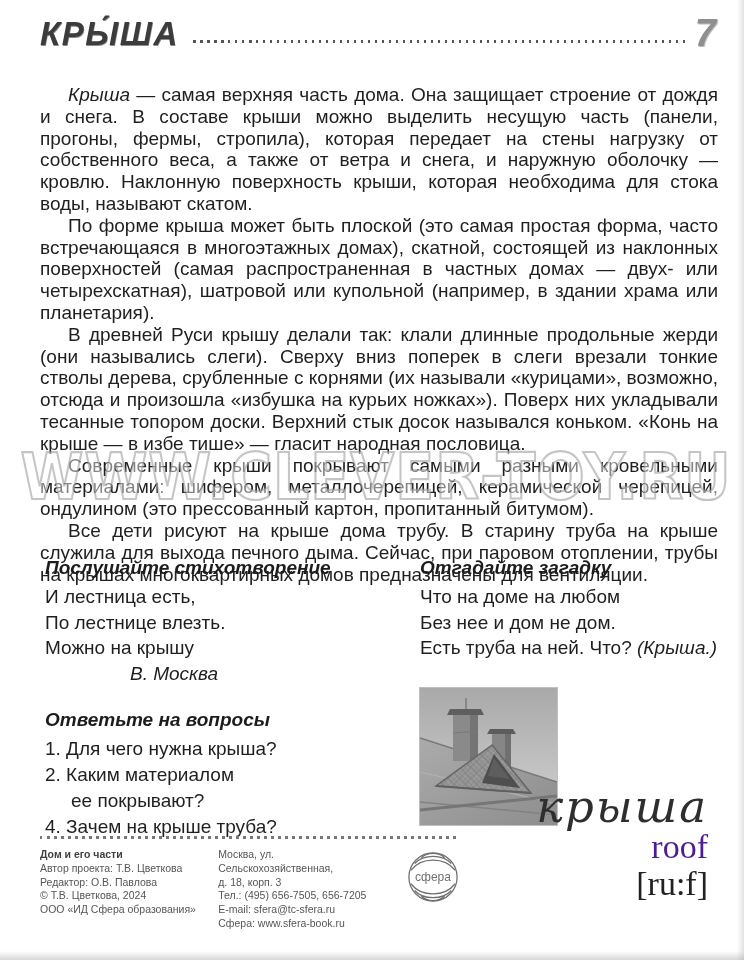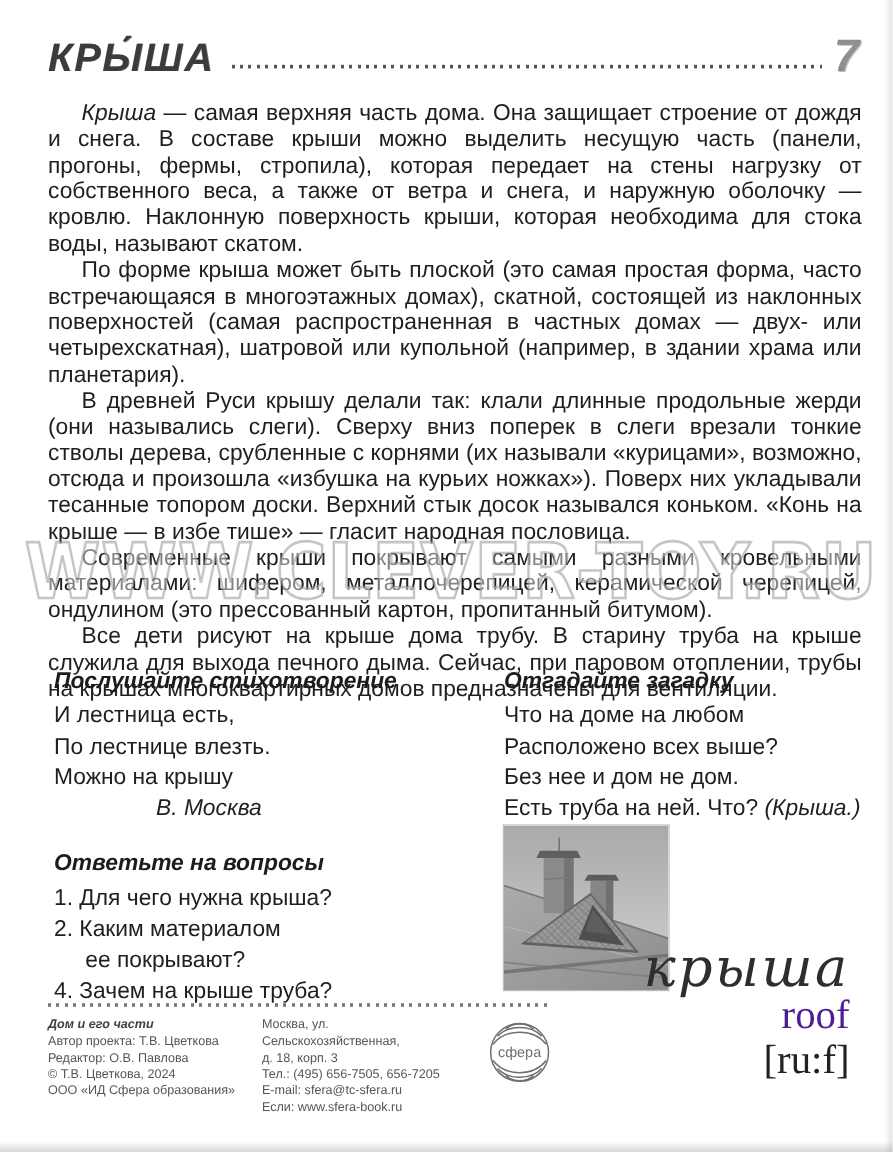--- a/index.html
+++ b/index.html
@@ -6,21 +6,21 @@
   .page{
     position:relative;
     width:744px;height:960px;
     background:#ffffff;
     font-family:"Liberation Sans",sans-serif;
     color:#1f1f1f;
     overflow:hidden;
   }
   
   .header{
-    position:absolute;left:40px;top:30px;width:676px;
+    position:absolute;left:40px;top:16px;width:676px;
     display:flex;align-items:flex-end;
   }
   .page-title{
     font-size:33px;font-weight:bold;font-style:italic;
     letter-spacing:1.5px;color:#3c3c3c;line-height:1;
     text-shadow:0.5px 0.5px 0 #8a8a8a;
     white-space:nowrap;
   }
   .leader-dots{
     flex:1;height:3px;margin:0 10px 7px 14px;
@@ -88,21 +88,21 @@
   .footer-divider{
     position:absolute;left:40px;top:836px;width:420px;height:2.5px;
     background:repeating-linear-gradient(to right,#777 0 2.5px,transparent 2.5px 7px);
   }
   .footer{
     position:absolute;left:40px;top:848px;width:420px;
     display:flex;gap:18px;
     font-size:10.5px;line-height:13.8px;color:#565656;
   }
   .footer-col-credits{width:168px;}
-  .footer-series-title{font-weight:bold;color:#3f3f3f;font-style:italic;}
+  .footer-series-title{font-weight:bold;color:#3f3f3f;}
   .footer-col-contacts{width:178px;}
   .footer-logo{flex:0 0 auto;margin-top:2px;}
   
   .edge-bottom{
     position:absolute;left:0;right:0;bottom:0;height:9px;
     background:linear-gradient(to bottom,rgba(255,255,255,0),rgba(140,140,140,0.35));
   }
   .edge-right{
     position:absolute;top:0;bottom:0;right:0;width:7px;
     background:linear-gradient(to right,rgba(255,255,255,0),rgba(150,150,150,0.28));
@@ -133,21 +133,20 @@
     <div class="section-head">Послушайте стихотворение</div>
     <div class="verse-line">И лестница есть,</div>
     <div class="verse-line">По лестнице влезть.</div>
     <div class="verse-line">Можно на крышу</div>
     <div class="poem-author">В. Москва</div>
   </div>
 
   <div class="riddle-block">
     <div class="section-head">Отгадайте загадку</div>
     <div class="verse-line">Что на доме на любом</div>
-    <div class="verse-line">Расположено всех выше?</div>
     <div class="verse-line">Без нее и дом не дом.</div>
     <div class="verse-line"><span>Есть труба на ней. Что?</span><span class="riddle-answer"> (Крыша.)</span></div>
   </div>
 
   <div class="questions-block">
     <div class="section-head">Ответьте на вопросы</div>
     <div class="q-line">1. Для чего нужна крыша?</div>
     <div class="q-line">2. Каким материалом</div>
     <div class="q-line q-wrap">ее покрывают?</div>
     <div class="q-line">4. Зачем на крыше труба?</div>
@@ -208,21 +207,21 @@
       <div>Автор проекта: Т.В. Цветкова</div>
       <div>Редактор: О.В. Павлова</div>
       <div>© Т.В. Цветкова, 2024</div>
       <div>ООО «ИД Сфера образования»</div>
     </div>
     <div class="footer-col-contacts">
       <div>Москва, ул. Сельскохозяйственная,</div>
       <div>д. 18, корп. 3</div>
       <div>Тел.: (495) 656-7505, 656-7205</div>
       <div>E-mail: sfera@tc-sfera.ru</div>
-      <div>Если: www.sfera-book.ru</div>
+      <div>Сфера: www.sfera-book.ru</div>
     </div>
     <div class="footer-logo">
       <svg width="54" height="54" viewBox="0 0 56 56">
         <g fill="none" stroke="#6f6f6f" stroke-width="1.3">
           <circle cx="28" cy="28" r="25"></circle>
           <path d="M5,21 C16,7 40,7 51,21"></path>
           <path d="M9,14 C18,4 38,4 47,14"></path>
           <path d="M16,8 C22,2 34,2 40,8"></path>
           <path d="M5,35 C16,49 40,49 51,35"></path>
           <path d="M9,42 C18,52 38,52 47,42"></path>

